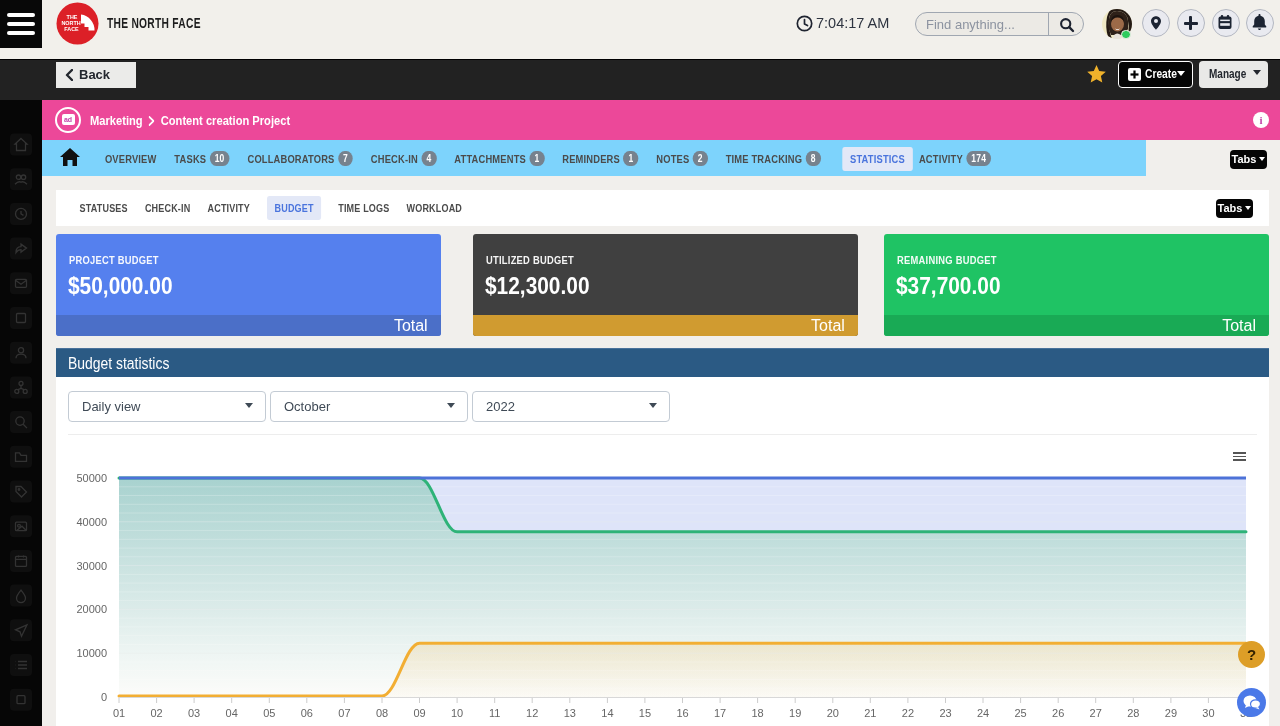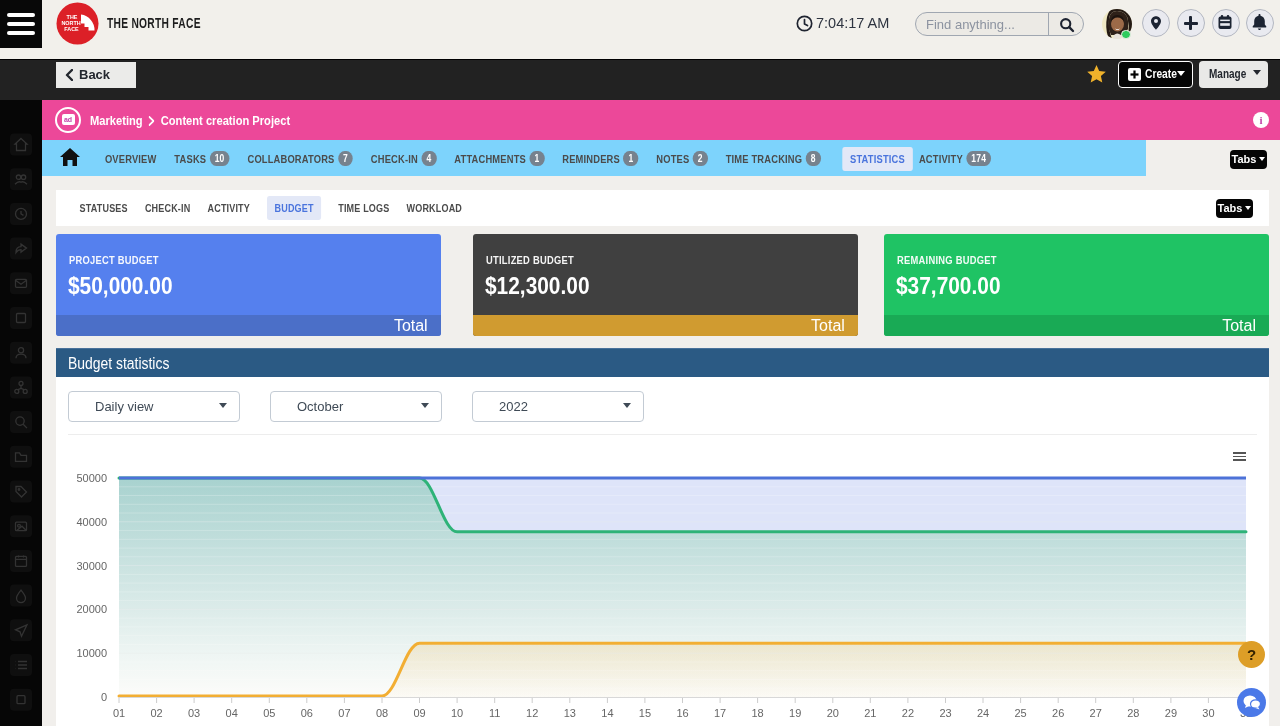--- a/index.html
+++ b/index.html
@@ -60,21 +60,21 @@
 .card .amt { position:absolute; left:12px; top:38px; font-size:24px; font-weight:bold; transform:scaleX(0.87); transform-origin:left center; }
 .card .foot { position:absolute; left:0; bottom:0; width:100%; height:21px; font-size:16px; text-align:right; line-height:21px; padding-right:13px; }
 .card.blue { background:#5580ee; } .card.blue .foot { background:#4b6fc8; }
 .card.yellow { background:#404040;margin-left:6px; } .card.yellow .foot { background:#d09b30; }
 .card.green { background:#1fc364; } .card.green .foot { background:#19aa55; }
 
 
 .bshead { position:absolute; left:56px; top:348px; width:1213px; height:29px; background:#2b5a84; color:#fff; font-size:16px; line-height:29px; padding-left:12px; z-index:1; border-top:1px solid #49719a; }
 .bshead span { display:inline-block; transform:scaleX(0.87); transform-origin:left center; }
 .bsbody { position:absolute; left:56px; top:377px; width:1213px; height:349px; background:#fff; }
-.dd { position:absolute; top:14px; width:172px; height:31px; border:1px solid #c3cbd4; border-radius:4px; font-size:13px; color:#3f4a56; line-height:29px; padding-left:26px; background:#fff; }
+.dd { position:absolute; top:14px; width:198px; height:31px; border:1px solid #c3cbd4; border-radius:4px; font-size:13px; color:#3f4a56; line-height:29px; padding-left:13px; background:#fff; }
 .dd .caret { position:absolute; right:12px; top:13px; color:#3f4a56; }
 .ddline { position:absolute; left:12px; top:57px; width:1189px; height:1px; background:#ededed; }
 .chartmenu { position:absolute; left:1177px; top:75px; width:13px; }
 .chartmenu i { display:block; height:1.5px; background:#555; margin-bottom:2px; }
 
 
 .helpbtn { position:absolute; left:1238px; top:641px; width:27px; height:27px; border-radius:50%; background:#dd9e27; color:#332200; font-size:15px; font-weight:bold; text-align:center; line-height:27px; z-index:9; }
 .chatbtn { position:absolute; left:1237px; top:688px; width:29px; height:29px; border-radius:50%; background:#4b79e8; z-index:9; }
 </style>
 </head>

